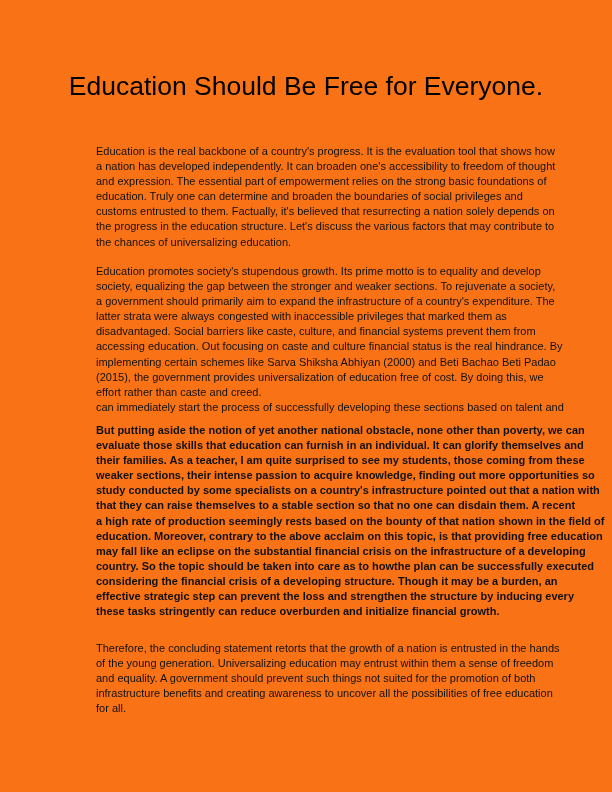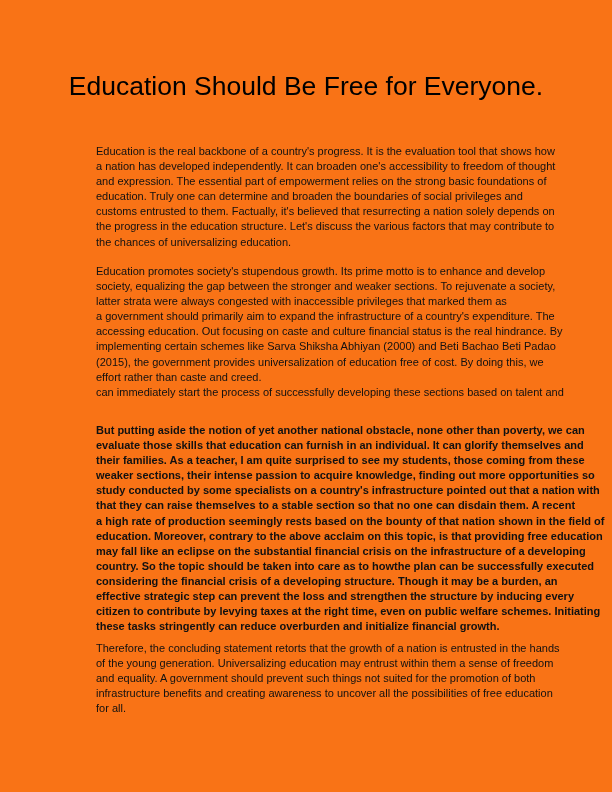--- a/index.html
+++ b/index.html
@@ -27,45 +27,45 @@
     <span class="line">Education is the real backbone of a country's progress. It is the evaluation tool that shows how</span>
     <span class="line">a nation has developed independently. It can broaden one's accessibility to freedom of thought</span>
     <span class="line">and expression. The essential part of empowerment relies on the strong basic foundations of</span>
     <span class="line">education. Truly one can determine and broaden the boundaries of social privileges and</span>
     <span class="line">customs entrusted to them. Factually, it's believed that resurrecting a nation solely depends on</span>
     <span class="line">the progress in the education structure. Let's discuss the various factors that may contribute to</span>
     <span class="line">the chances of universalizing education.</span>
   </p>
 
   <p class="para" style="top:256px;">
-    <span class="line">Education promotes society's stupendous growth. Its prime motto is to enhance and develop</span>
+    <span class="line">Education promotes society's stupendous growth. Its prime motto is to equality and develop</span>
     <span class="line">society, equalizing the gap between the stronger and weaker sections. To rejuvenate a society,</span>
+    <span class="line">a government should primarily aim to expand the infrastructure of a country's expenditure. The</span>
     <span class="line">latter strata were always congested with inaccessible privileges that marked them as</span>
-    <span class="line">a government should primarily aim to expand the infrastructure of a country's expenditure. The</span>
+    <span class="line">disadvantaged. Social barriers like caste, culture, and financial systems prevent them from</span>
     <span class="line">accessing education. Out focusing on caste and culture financial status is the real hindrance. By</span>
     <span class="line">implementing certain schemes like Sarva Shiksha Abhiyan (2000) and Beti Bachao Beti Padao</span>
     <span class="line">(2015), the government provides universalization of education free of cost. By doing this, we</span>
     <span class="line">effort rather than caste and creed.</span>
     <span class="line">can immediately start the process of successfully developing these sections based on talent and</span>
   </p>
 
   <p class="para" style="top:415px;font-weight:bold;">
     <span class="line">But putting aside the notion of yet another national obstacle, none other than poverty, we can</span>
     <span class="line">evaluate those skills that education can furnish in an individual. It can glorify themselves and</span>
     <span class="line">their families. As a teacher, I am quite surprised to see my students, those coming from these</span>
     <span class="line">weaker sections, their intense passion to acquire knowledge, finding out more opportunities so</span>
     <span class="line">study conducted by some specialists on a country's infrastructure pointed out that a nation with</span>
     <span class="line">that they can raise themselves to a stable section so that no one can disdain them. A recent</span>
     <span class="line">a high rate of production seemingly rests based on the bounty of that nation shown in the field of</span>
     <span class="line">education. Moreover, contrary to the above acclaim on this topic, is that providing free education</span>
     <span class="line">may fall like an eclipse on the substantial financial crisis on the infrastructure of a developing</span>
     <span class="line">country. So the topic should be taken into care as to howthe plan can be successfully executed</span>
     <span class="line">considering the financial crisis of a developing structure. Though it may be a burden, an</span>
     <span class="line">effective strategic step can prevent the loss and strengthen the structure by inducing every</span>
-    <span class="line">citizen to contribute by levying taxes at the right time, even on public welfare schemes. Initiating</span>
     <span class="line">these tasks stringently can reduce overburden and initialize financial growth.</span>
   </p>
 
   <p class="para" style="top:633px;">
     <span class="line">Therefore, the concluding statement retorts that the growth of a nation is entrusted in the hands</span>
     <span class="line">of the young generation. Universalizing education may entrust within them a sense of freedom</span>
     <span class="line">and equality. A government should prevent such things not suited for the promotion of both</span>
     <span class="line">infrastructure benefits and creating awareness to uncover all the possibilities of free education</span>
     <span class="line">for all.</span>
   </p>

